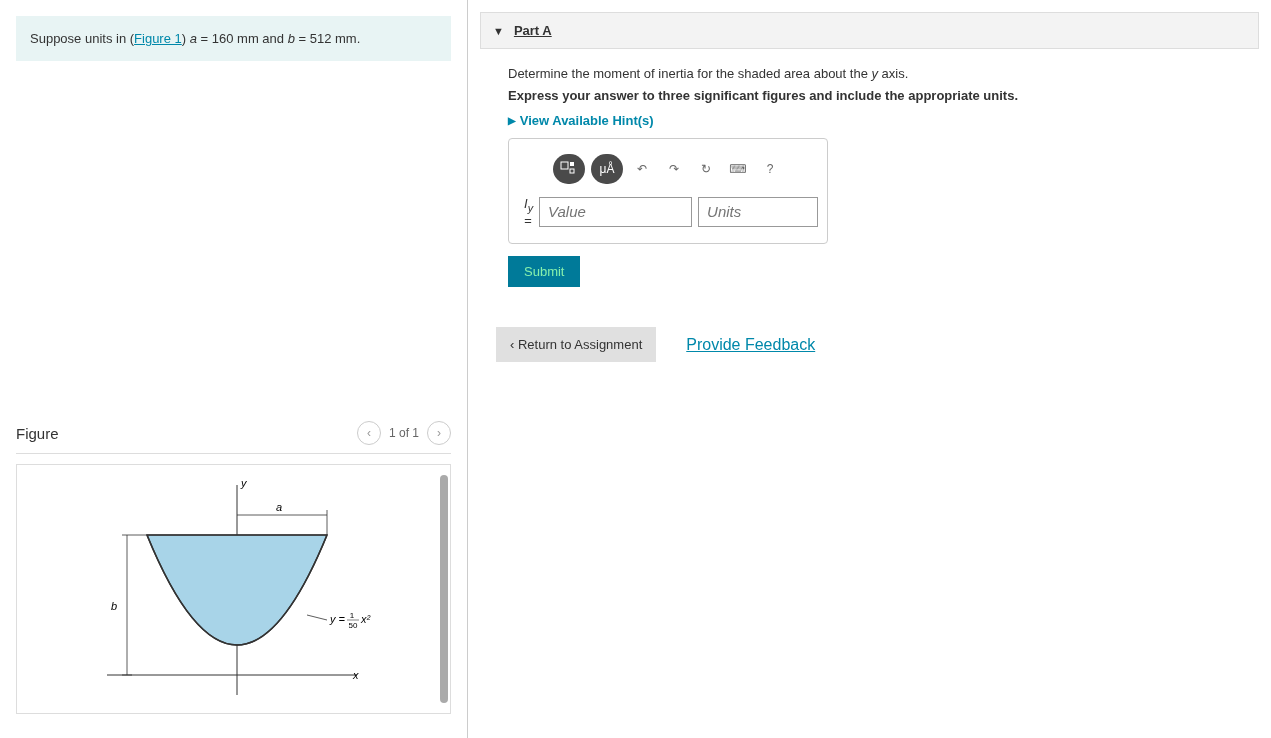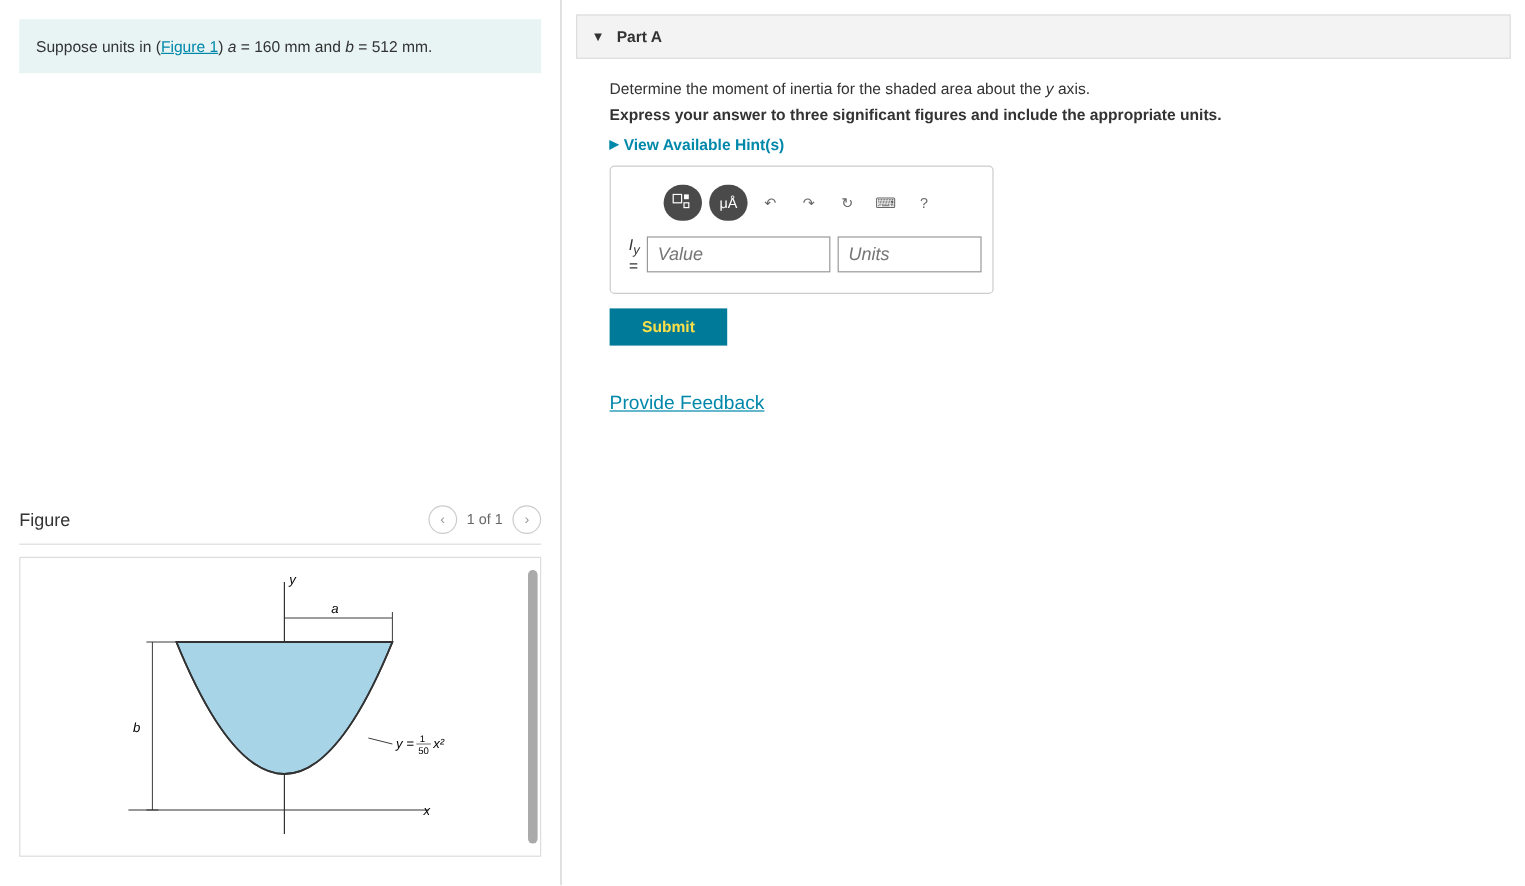--- a/index.html
+++ b/index.html
@@ -12,36 +12,36 @@
     .figure-section { margin-top: 360px; padding: 0 16px; }
     .figure-header { display: flex; justify-content: space-between; align-items: center; border-bottom: 1px solid #ddd; padding-bottom: 8px; }
     .figure-header h3 { font-size: 15px; font-weight: normal; }
     .figure-nav { display: flex; align-items: center; gap: 8px; }
     .nav-btn { width: 24px; height: 24px; border: 1px solid #ccc; border-radius: 50%; background: #fff; display: flex; align-items: center; justify-content: center; color: #999; cursor: pointer; font-size: 12px; }
     .nav-count { font-size: 12px; color: #666; }
     .figure-image { margin-top: 10px; border: 1px solid #ddd; padding: 10px; position: relative; height: 250px; overflow: hidden; }
     .figure-scrollbar { position: absolute; right: 2px; top: 10px; bottom: 10px; width: 8px; background: #aaa; border-radius: 4px; }
     .part-header { background: #f3f3f3; border: 1px solid #ddd; padding: 10px 12px; margin: 12px 12px 0 12px; display: flex; align-items: center; gap: 10px; }
     .part-header .arrow { font-size: 11px; }
-    .part-header .title { font-weight: bold; font-size: 13px; }
+    .part-header .title { font-weight: bold; font-size: 13px; text-decoration: underline; }
     .part-body { padding: 15px 40px; }
     .question-text { font-size: 13px; line-height: 1.5; margin-bottom: 4px; }
     .instruction-text { font-size: 13px; font-weight: bold; margin-bottom: 10px; }
     .hints-link { color: #0088aa; font-weight: bold; font-size: 13px; cursor: pointer; display: flex; align-items: center; gap: 4px; margin-bottom: 10px; }
     .hints-link .arrow { font-size: 10px; }
     .answer-box { border: 1px solid #ccc; border-radius: 4px; padding: 15px; width: 320px; margin-bottom: 12px; }
     .answer-toolbar { display: flex; gap: 6px; margin-bottom: 12px; align-items: center; justify-content: center; }
     .tool-btn { width: 32px; height: 30px; background: #4a4a4a; color: #fff; border: none; border-radius: 15px; display: flex; align-items: center; justify-content: center; font-size: 12px; cursor: pointer; }
     .tool-btn.light { background: transparent; color: #666; width: 26px; }
     .answer-row { display: flex; align-items: center; gap: 6px; }
     .answer-label { font-style: italic; font-size: 13px; }
     .answer-input { border: 1px solid #999; height: 30px; padding: 0 8px; font-size: 15px; font-style: italic; color: #888; }
     .value-input { width: 153px; }
     .units-input { width: 120px; }
-    .submit-btn { background: #007a99; color: #fde047; border: none; padding: 8px 27px; font-size: 13px; font-weight: bold; cursor: pointer; }
+    .submit-btn { background: #007a99; color: #86efac; border: none; padding: 8px 16px; font-size: 13px; font-weight: normal; cursor: pointer; }
     .bottom-row { display: flex; align-items: center; gap: 30px; margin-top: 40px; padding: 0 0; }
     .return-btn { background: #e0e0e0; border: none; padding: 10px 14px; font-size: 13px; color: #333; cursor: pointer; margin-left: -12px; }
     .feedback-link { color: #0088aa; text-decoration: underline; font-size: 16px; cursor: pointer; }
     .italic { font-style: italic; }
   </style>
 </head>
 <body>
 
 <div class="container">
   <div class="left-panel">
@@ -126,17 +126,20 @@
         <div class="answer-row">
           <span class="answer-label"><i>I<sub>y</sub></i> =</span>
           <input class="answer-input value-input" placeholder="Value" style="">
           <input class="answer-input units-input" placeholder="Units" style="">
         </div>
       </div>
 
       <button class="submit-btn">Submit</button>
 
       <div class="bottom-row">
+        <button class="return-btn">
+          <span>‹ </span><span>Return to Assignment</span>
+        </button>
         <a href="#" class="feedback-link">Provide Feedback</a>
       </div>
     </div>
   </div>
 </div>
 
 </body></html>

